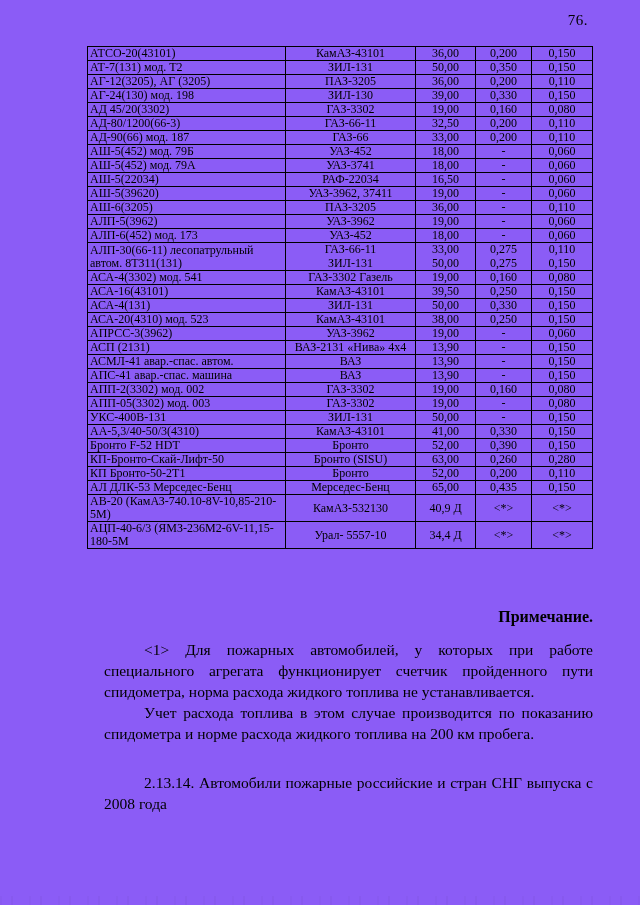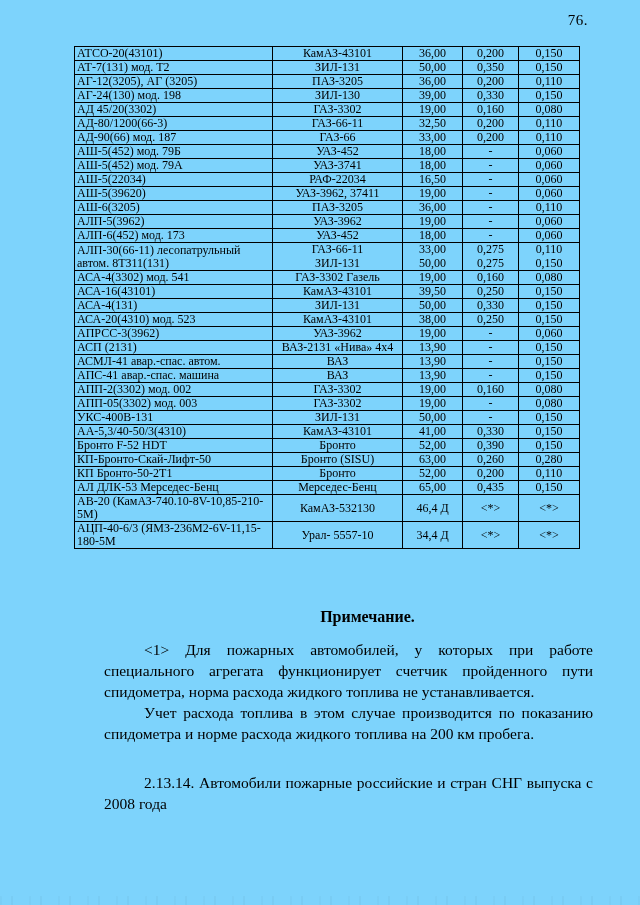--- a/index.html
+++ b/index.html
@@ -4,30 +4,30 @@
 <style>
   * { margin: 0; padding: 0; box-sizing: border-box; }
   html, body { background: #ffffff; }
   body {
     width: 640px; height: 905px;
     position: relative;
     font-family: "Liberation Serif", serif;
     color: #000;
     overflow: hidden;
   }
-  .page { position: absolute; inset: 0; background: #7dd3fc; }
+  .page { position: absolute; inset: 0; background: #8b5cf6; }
   .page-number {
     position: absolute;
     top: 12px; right: 52px;
     font-size: 15px;
     letter-spacing: 0.5px;
   }
   table.vehicle-table {
     position: absolute;
-    left: 74px; top: 46px;
+    left: 87px; top: 46px;
     width: 505px;
     border-collapse: collapse;
     table-layout: fixed;
     font-size: 12px;
   }
   table.vehicle-table td {
     border: 1px solid #000;
     padding: 0 2px;
     height: 13px;
     line-height: 13px;
@@ -43,21 +43,21 @@
     width: 489px;
     font-size: 15.5px;
     line-height: 21px;
     text-align: justify;
   }
   .note-heading {
     font-weight: bold;
     font-size: 16px;
     text-indent: 38px;
     margin-bottom: 12px;
-    text-align: center;
+    text-align: right;
   }
   .note p { text-indent: 40px; margin: 0; }
   .note p.section { margin-top: 28px; }
   .scan-noise {
     position: absolute;
     left: 0; right: 0; bottom: 0;
     height: 9px;
     background: repeating-linear-gradient(90deg,
       rgba(0,0,0,0.05) 0 2px, transparent 2px 11px,
       rgba(0,0,0,0.07) 11px 13px, transparent 13px 29px);
@@ -305,21 +305,21 @@
         <tr>
           <td class="c-name">АЛ ДЛК-53 Мерседес-Бенц</td>
           <td class="c-center">Мерседес-Бенц</td>
           <td class="c-center">65,00</td>
           <td class="c-center">0,435</td>
           <td class="c-center">0,150</td>
         </tr>
         <tr>
           <td class="c-name">АВ-20 (КамАЗ-740.10-8V-10,85-210-5М)</td>
           <td class="c-center">КамАЗ-532130</td>
-          <td class="c-center">46,4 Д</td>
+          <td class="c-center">40,9 Д</td>
           <td class="c-center">&lt;*&gt;</td>
           <td class="c-center">&lt;*&gt;</td>
         </tr>
         <tr>
           <td class="c-name">АЦП-40-6/3 (ЯМЗ-236М2-6V-11,15-180-5М</td>
           <td class="c-center">Урал- 5557-10</td>
           <td class="c-center">34,4 Д</td>
           <td class="c-center">&lt;*&gt;</td>
           <td class="c-center">&lt;*&gt;</td>
         </tr>

